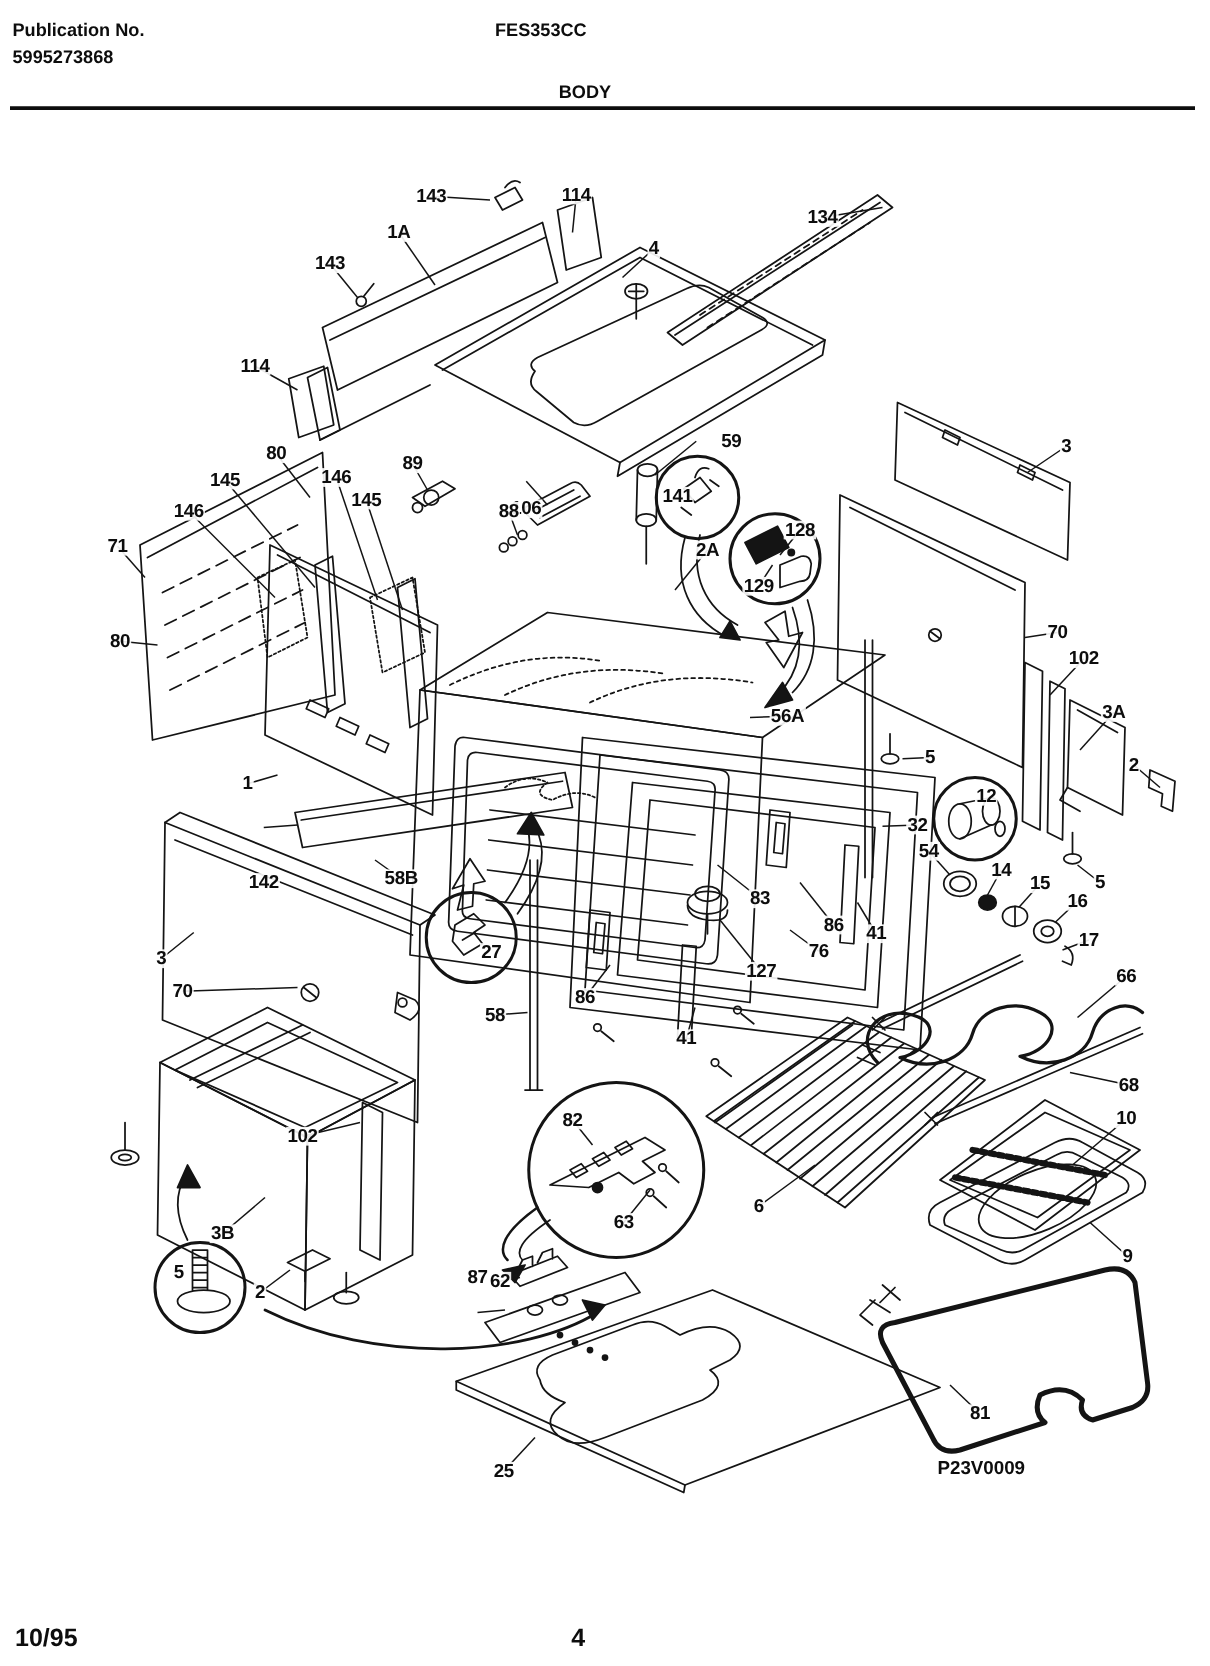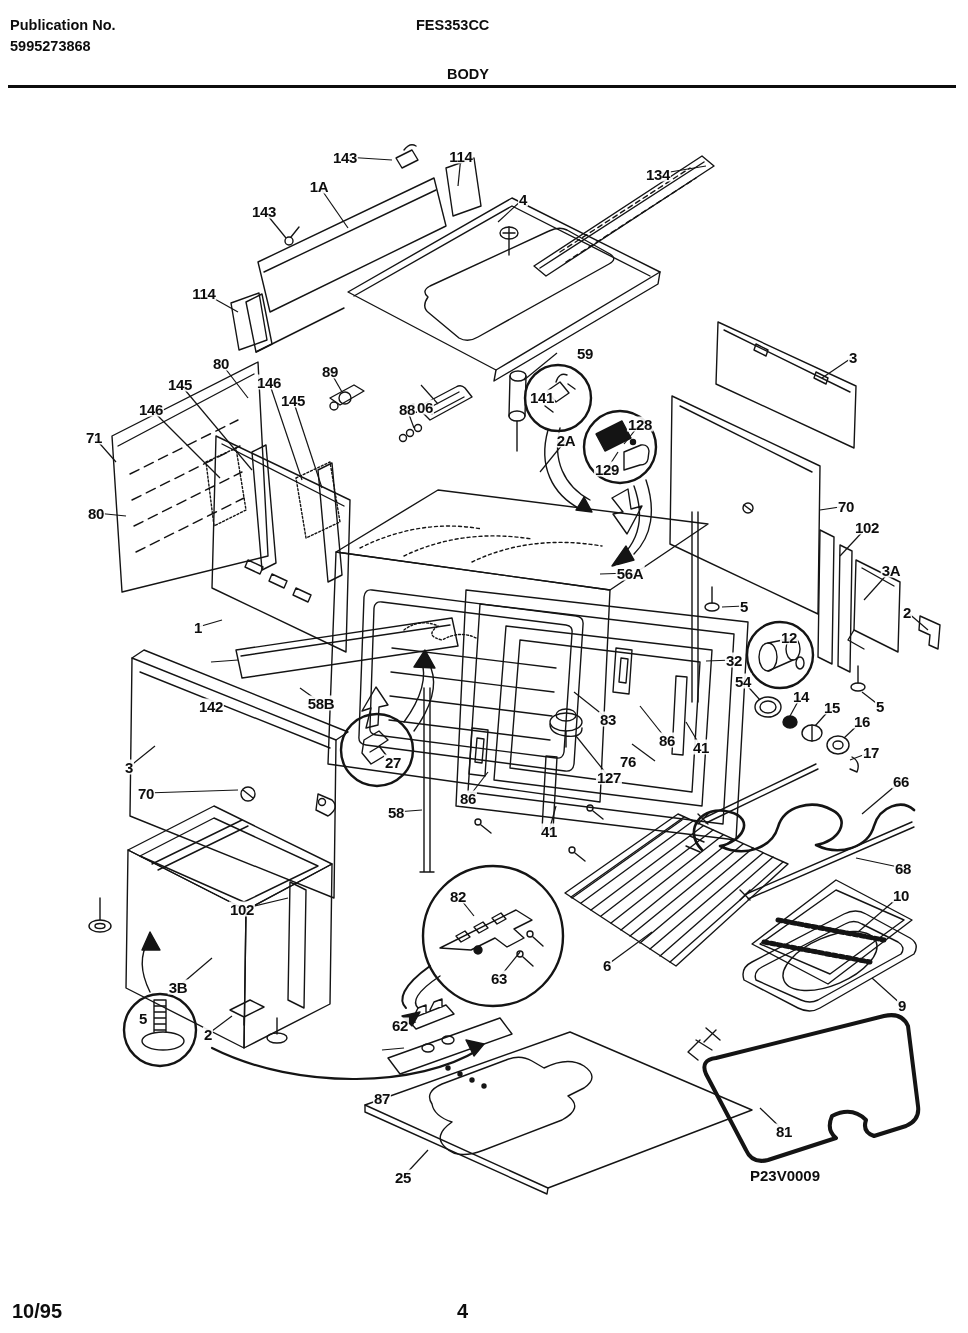--- a/index.html
+++ b/index.html
@@ -17,21 +17,21 @@
     background:rgba(255,255,255,.9);padding:0 1px;white-space:nowrap
   }
   .dwgno{position:absolute;transform:translate(-50%,-50%);font-weight:700;font-size:15px}
   .ftr{position:absolute;font-weight:700;font-size:20px}
 </style>
 </head>
 <body>
 
 <div class="hdr" style="left:10px;top:16px">Publication No.</div>
 <div class="hdr" style="left:10px;top:37px">5995273868</div>
-<div class="hdr" style="left:416px;top:16px">FES353CC</div>
+<div class="hdr" style="left:396px;top:16px">FES353CC</div>
 <div class="hdr" style="left:447px;top:65px">BODY</div>
 <div class="rule"></div>
 
 <svg id="art" viewBox="0 0 968 1333" aria-hidden="true">
   <g stroke="#141414" stroke-width="1.4" fill="none" stroke-linejoin="round" stroke-linecap="round">
 
     <path d="M258,262 L434,178 L446,226 L270,312 Z"></path>
     <path d="M264,272 L436,190"></path>
     <path d="M246,302 L262,294 L272,344 L256,352 Z"></path>
     <path d="M256,352 L344,308"></path>
@@ -358,37 +358,37 @@
     <div class="callout" style="left: 630px; top: 573px;">56A</div>
     <div class="callout" style="left: 198px; top: 627px;">1</div>
     <div class="callout" style="left: 211px; top: 677px; margin-top: 29px;">142</div>
     <div class="callout" style="left: 321px; top: 703px;">58B</div>
     <div class="callout" style="left: 393px; top: 762px;">27</div>
     <div class="callout" style="left: 129px; top: 767px;">3</div>
     <div class="callout" style="left: 146px; top: 793px;">70</div>
     <div class="callout" style="left: 608px; top: 719px;">83</div>
     <div class="callout" style="left: 667px; top: 740px;">86</div>
     <div class="callout" style="left: 701px; top: 747px;">41</div>
-    <div class="callout" style="left: 628px; top: 761px;">76</div>
+    <div class="callout" style="left: 655px; top: 761px;">76</div>
     <div class="callout" style="left: 609px; top: 777px;">127</div>
     <div class="callout" style="left: 468px; top: 798px;">86</div>
     <div class="callout" style="left: 396px; top: 812px;">58</div>
     <div class="callout" style="left: 549px; top: 831px;">41</div>
     <div class="callout" style="left: 901px; top: 781px;">66</div>
     <div class="callout" style="left: 903px; top: 868px;">68</div>
     <div class="callout" style="left: 242px; top: 909px;">102</div>
     <div class="callout" style="left: 901px; top: 895px;">10</div>
     <div class="callout" style="left: 458px; top: 896px;">82</div>
     <div class="callout" style="left: 607px; top: 965px;">6</div>
     <div class="callout" style="left: 499px; top: 978px;">63</div>
     <div class="callout" style="left: 178px; top: 987px;">3B</div>
     <div class="callout" style="left: 143px; top: 1018px;">5</div>
     <div class="callout" style="left: 208px; top: 1034px;">2</div>
     <div class="callout" style="left: 400px; top: 1025px;">62</div>
-    <div class="callout" style="left: 382px; top: 1098px;">87</div>
+    <div class="callout" style="left: 382px; top: 1022px;">87</div>
     <div class="callout" style="left: 902px; top: 1005px;">9</div>
     <div class="callout" style="left: 403px; top: 1177px;">25</div>
     <div class="callout" style="left: 784px; top: 1131px;">81</div>
   </div>
 
 <div class="dwgno" id="dwgno" style="left: 785px; top: 1175px;">P23V0009</div>
 
 <div class="ftr" style="left:12px;top:1300px">10/95</div>
 <div class="ftr" style="left:457px;top:1300px">4</div>
 

